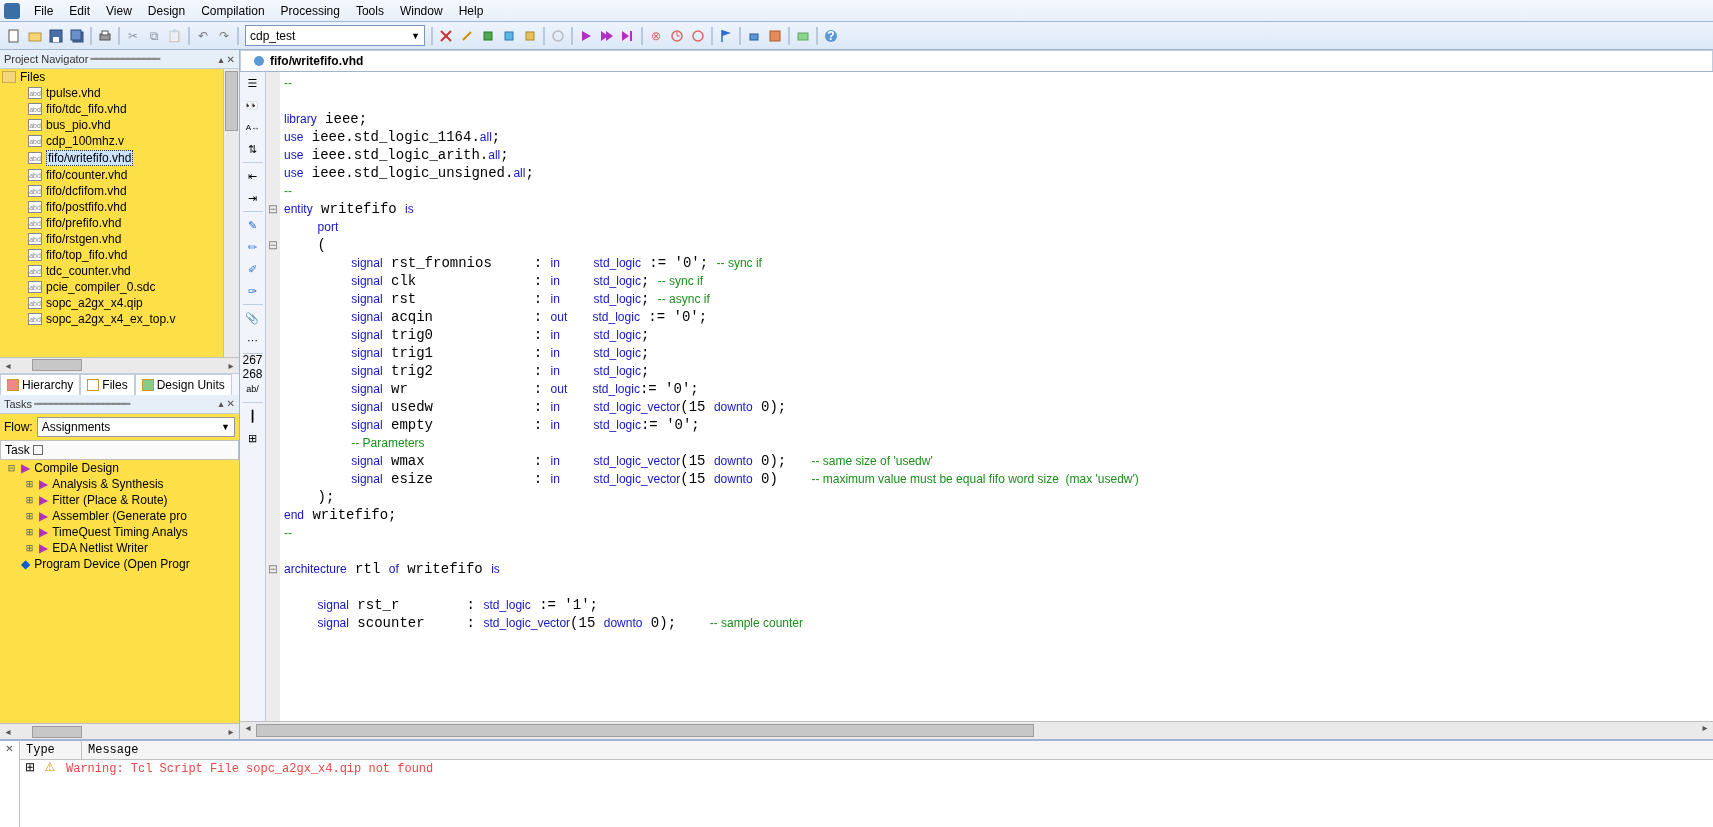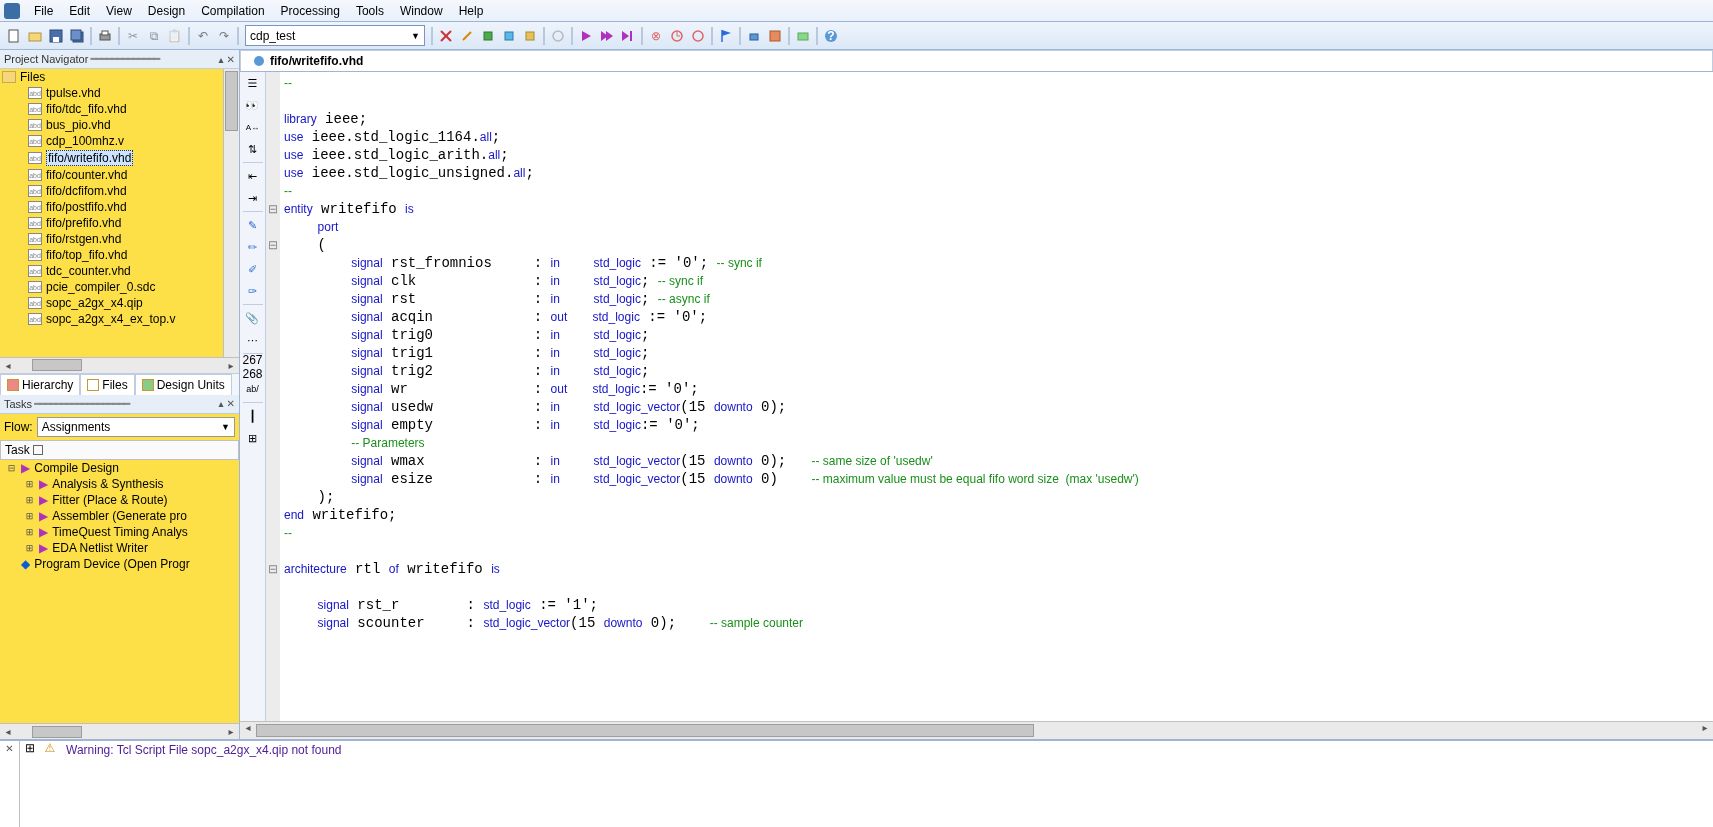--- a/index.html
+++ b/index.html
@@ -66,21 +66,21 @@
 .ed-hbar .thumb { position:absolute; left:0; top:2px; bottom:2px; width:54%; background:#c7c7c7; border:1px solid #9d9d9d;}
 .msg-panel { height:88px; border-top:2px solid #a0b5d3; display:flex; background:#fff;}
 .msg-left { width:20px; border-right:1px solid #c0c0c0; text-align:center; font-size:10px; color:#555; padding-top:2px;}
 .msg-body { flex:1; display:flex; flex-direction:column;}
 .msg-head { display:flex; background:#f5f5f5; border-bottom:1px solid #c0c0c0;}
 .msg-head .c1 { width:62px; padding:2px 6px; border-right:1px solid #c0c0c0; font-family:"Courier New",monospace;}
 .msg-head .c2 { flex:1; padding:2px 6px; font-family:"Courier New",monospace;}
 .msg-row { display:flex; font-family:"Courier New",monospace; font-size:13px;}
 .msg-row .c0 { width:20px; text-align:center;}
 .msg-row .c0b { width:20px; text-align:center;}
-.msg-row .txt { color:#4c1d95; padding:2px 6px;}
+.msg-row .txt { color:#ef4444; padding:2px 6px;font-family:Liberation Mono, monospace;}
 .warn-ico { display:inline-block; color:#c78a00;}
 svg { display:block;}
 </style>
 </head>
 <body>
 
 <div class="menubar">
   <div class="logo"></div>
   <span>File</span>
   <span>Edit</span>
@@ -478,20 +478,24 @@
           <div class="thumb"></div>
         </div>
         <span style="width:16px;text-align:center;font-size:10px;color:#555">▸</span>
       </div>
   </div>
 </div>
 
 <div class="msg-panel">
   <div class="msg-left">✕</div>
   <div class="msg-body">
+    <div class="msg-head">
+      <div class="c1">Type</div>
+      <div class="c2">Message</div>
+    </div>
     <div id="msg-rows">
         <div class="msg-row">
           <span class="c0">⊞</span>
           <span class="c0b warn-ico">⚠</span>
           <span class="txt">Warning: Tcl Script File sopc_a2gx_x4.qip not found</span>
         </div>
       </div>
   </div>
 </div>
 

